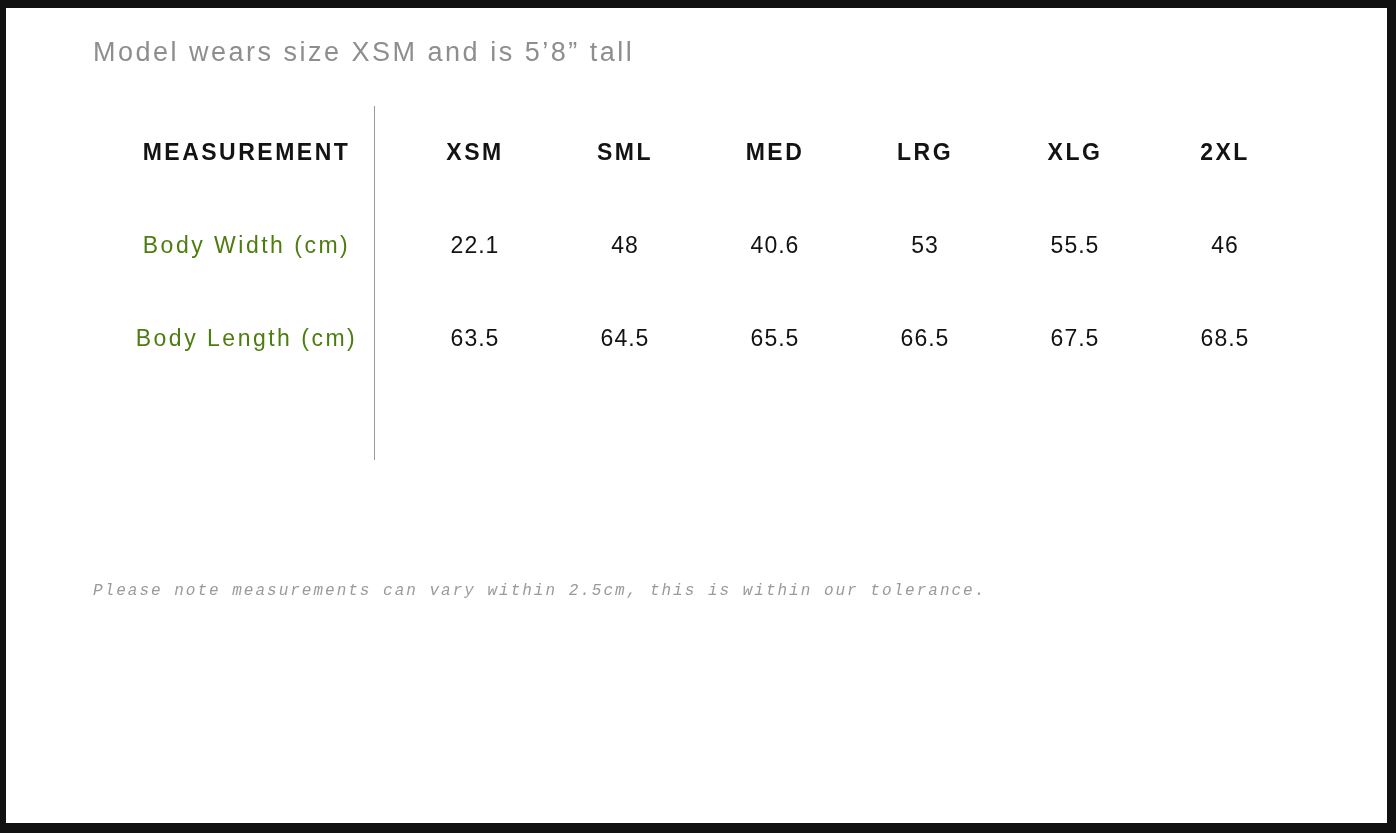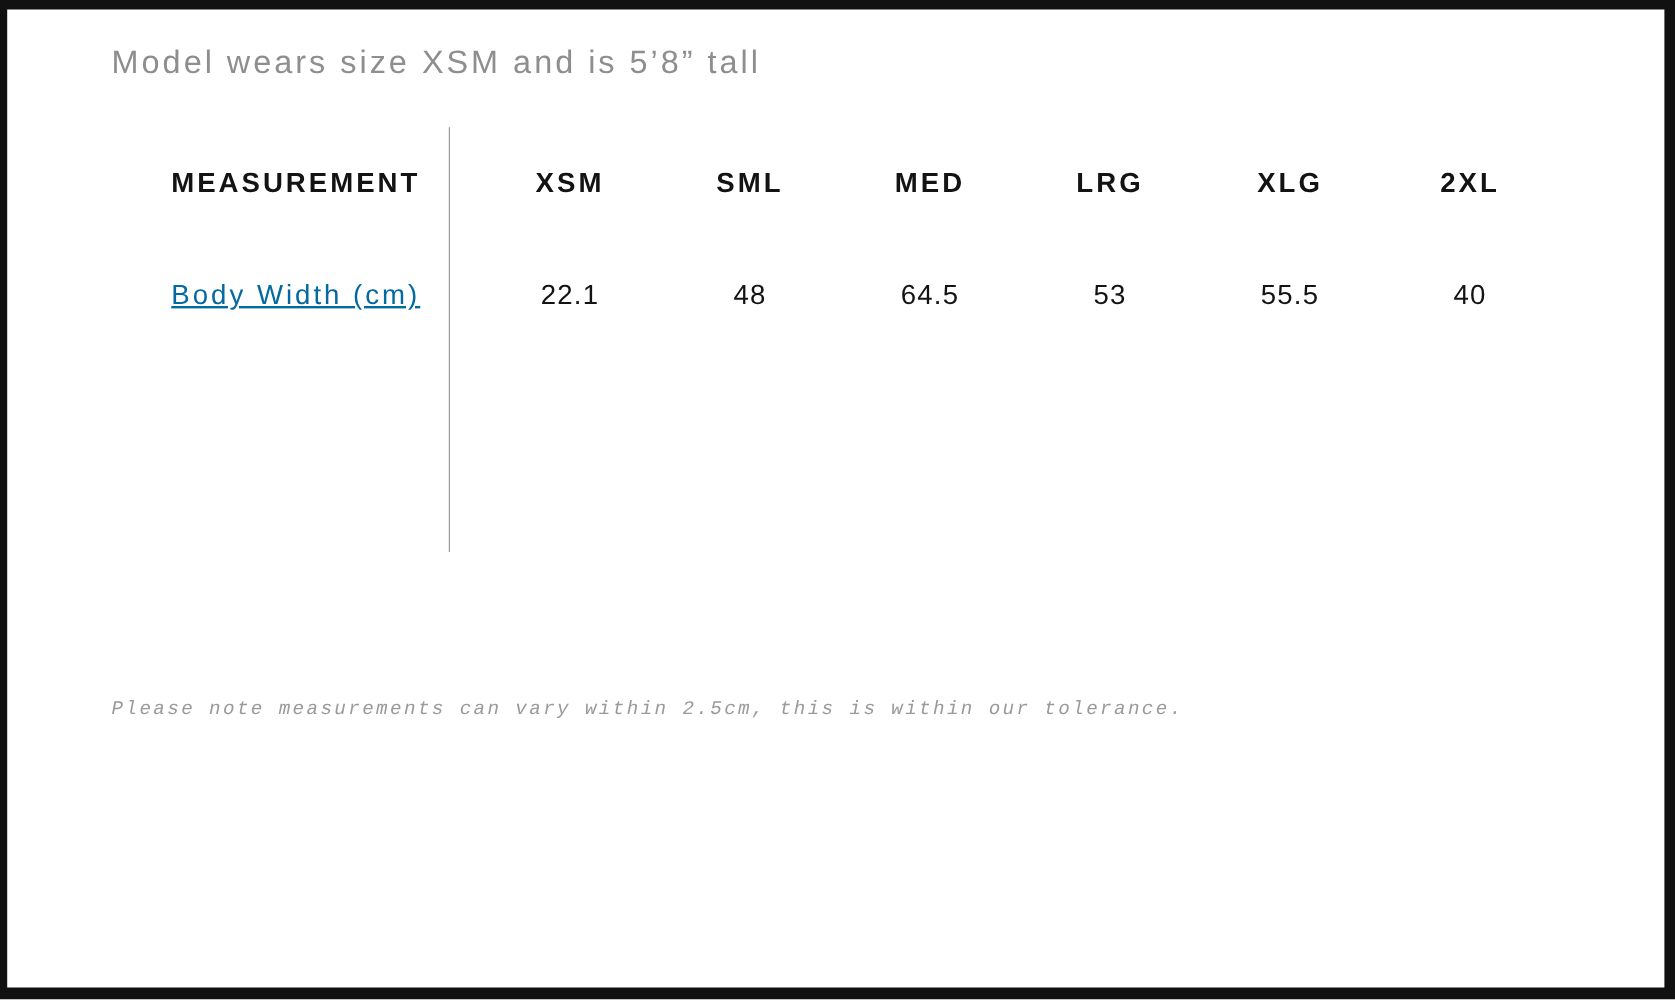--- a/index.html
+++ b/index.html
@@ -60,23 +60,22 @@
   }
   .trow.header-row {
     margin-top: 38px;
     font-weight: bold;
     color: #131313;
     letter-spacing: 2.5px;
   }
   .cell-first { text-align: center; }
   .cell { text-align: center; }
   .row-label {
-    color: #0369a1;
+    color: #4d7c0f;
     letter-spacing: 2.5px;
-    text-decoration: underline;
   }
   .value {
     color: #131313;
     letter-spacing: 1px;
   }
   .note {
     margin-top: 122px;
     font-size: 16px;
     font-style: italic;
     letter-spacing: 2px;
@@ -104,24 +103,33 @@
         <div class="cell">MED</div>
         <div class="cell">LRG</div>
         <div class="cell">XLG</div>
         <div class="cell">2XL</div>
       </div>
 
       <div class="trow">
         <div class="cell-first row-label">Body Width (cm)</div>
         <div class="cell value">22.1</div>
         <div class="cell value">48</div>
-        <div class="cell value">64.5</div>
+        <div class="cell value">40.6</div>
         <div class="cell value">53</div>
         <div class="cell value">55.5</div>
-        <div class="cell value">40</div>
+        <div class="cell value">46</div>
       </div>
 
+      <div class="trow">
+        <div class="cell-first row-label">Body Length (cm)</div>
+        <div class="cell value">63.5</div>
+        <div class="cell value">64.5</div>
+        <div class="cell value">65.5</div>
+        <div class="cell value">66.5</div>
+        <div class="cell value">67.5</div>
+        <div class="cell value">68.5</div>
+      </div>
     </div>
 
     <p class="note">Please note measurements can vary within 2.5cm, this is within our tolerance.</p>
 
   </div>
 </div>
 
 </body></html>

